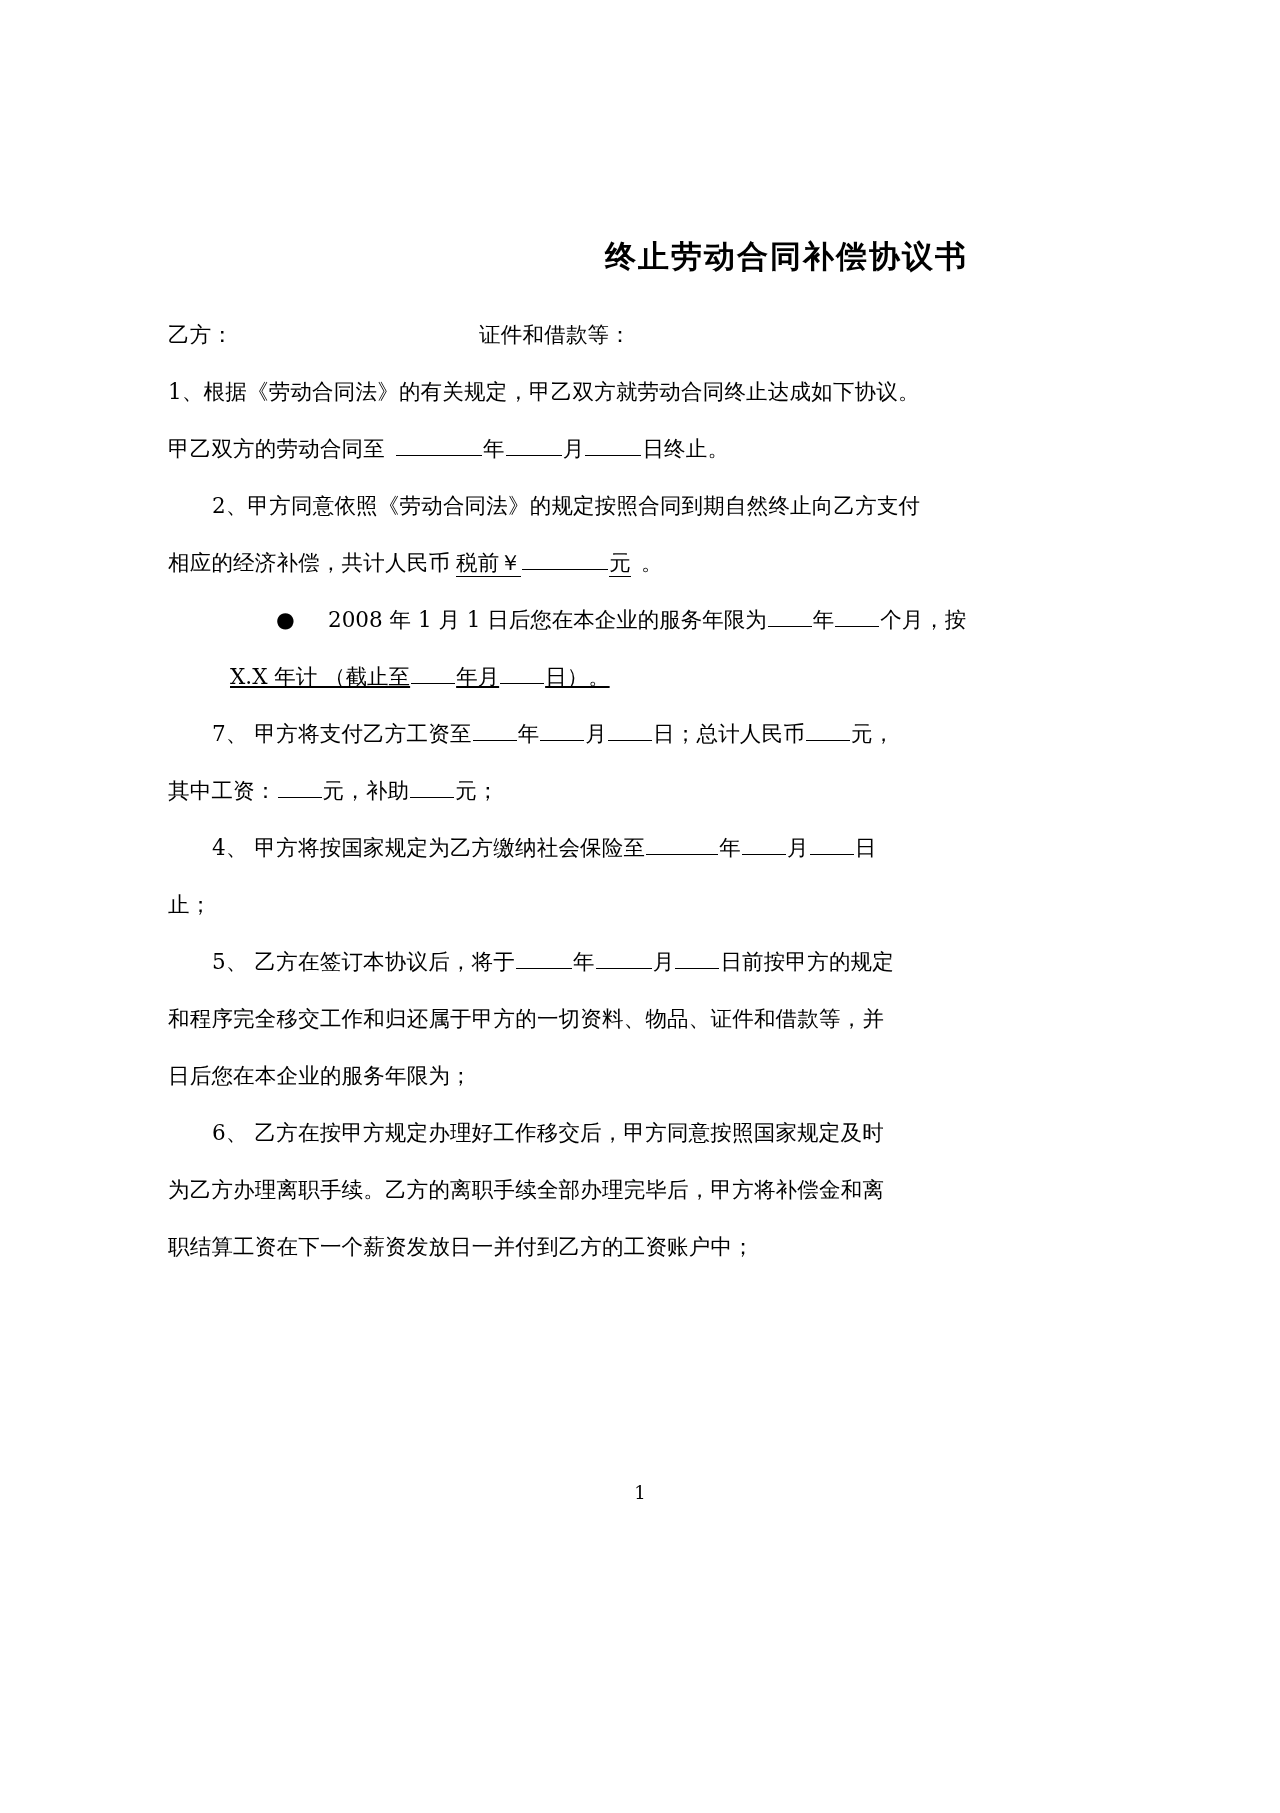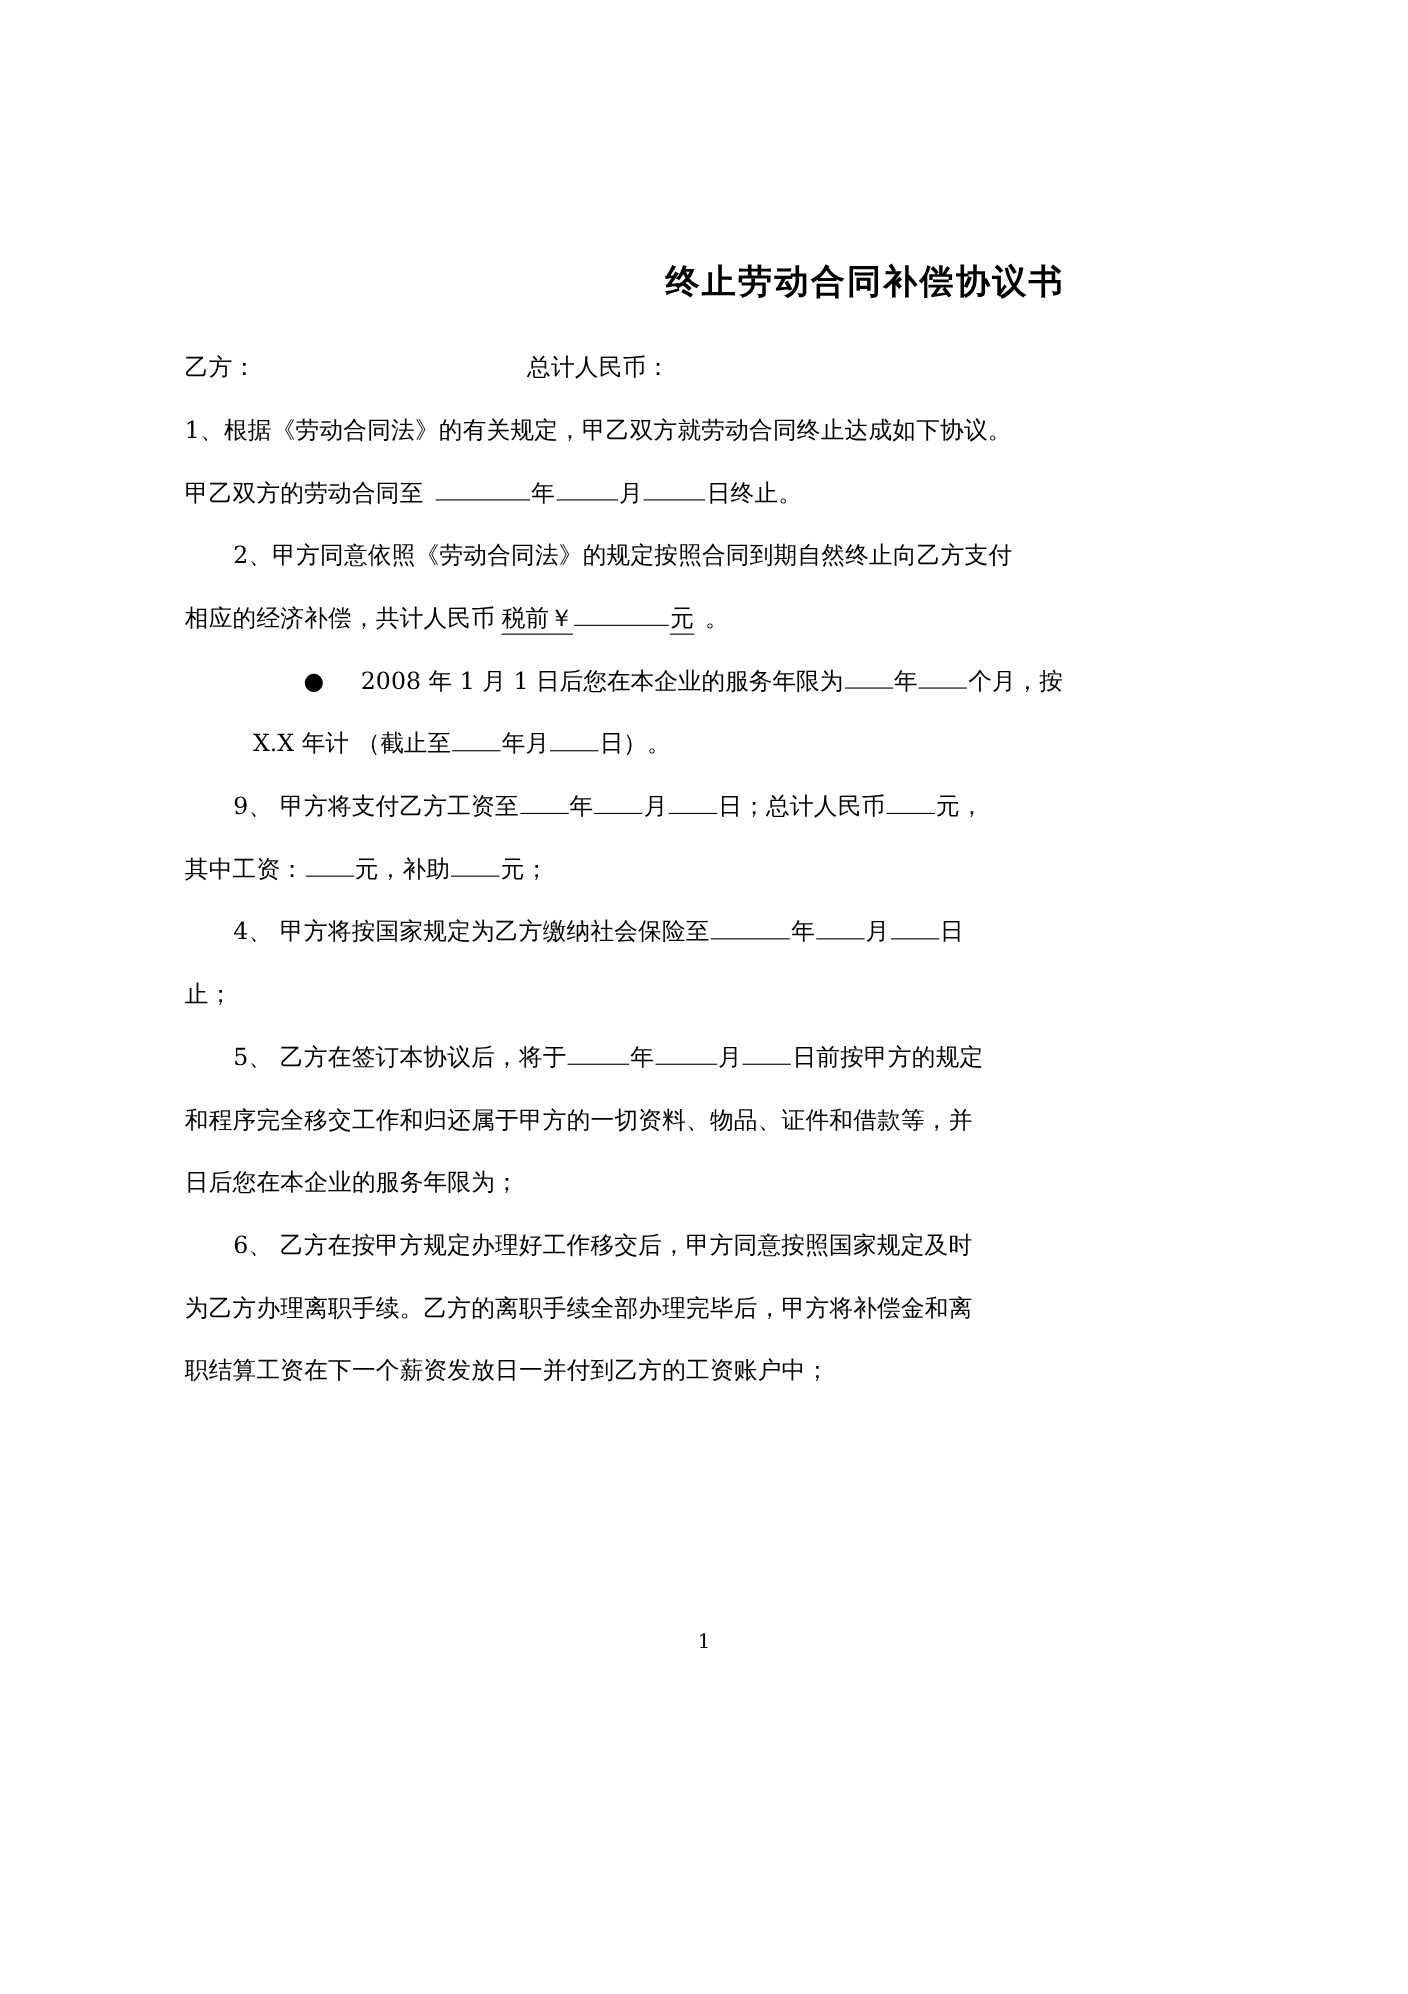--- a/index.html
+++ b/index.html
@@ -85,20 +85,21 @@
     font-size: 21.5px;
     line-height: 57px;
   }
   .bullet-cont {
     display: block;
     font-size: 21.5px;
     line-height: 57px;
     margin: 0;
     padding-left: 62px;
     word-break: break-all;
+    text-decoration: underline;
   }
   .page-number {
     position: absolute;
     left: 0;
     top: 1482px;
     width: 1280px;
     text-align: center;
     font-size: 18px;
     font-family: "DejaVu Serif", "Liberation Serif", serif;
   }
@@ -106,35 +107,35 @@
 </head>
 <body>
 
 <div class="page">
 
   <div class="content">
 
     <h1 class="doc-title">终止劳动合同补偿协议书</h1>
 
 
-    <p class="para"><span>乙方：</span><span style="display:inline-block;width:246px"></span><span>总计人民币：</span></p>
+    <p class="para"><span>乙方：</span><span style="display:inline-block;width:246px"></span><span>证件和借款等：</span></p>
 
     <p class="para">1、根据《劳动合同法》的有关规定，甲乙双方就劳动合同终止达成如下协议。</p>
 
     <p class="para"><span>甲乙双方的劳动合同至</span><span style="display:inline-block;width:10px"></span><span class="blank b-xl"></span><span>年</span><span class="blank b-m"></span><span>月</span><span class="blank b-m"></span><span>日终止。</span></p>
 
     <p class="para indent">2、甲方同意依照《劳动合同法》的规定按照合同到期自然终止向乙方支付</p>
 
     <p class="para"><span>相应的经济补偿，共计人民币</span><span style="display:inline-block;width:6px"></span><span class="underline-text">税前￥</span><span class="blank b-xl"></span><span class="underline-text">元</span><span style="display:inline-block;width:10px"></span><span>。</span></p>
 
     <p class="bullet-row"><span class="bullet-dot">●</span><span>2008 年 1 月 1 日后您在本企业的服务年限为</span><span class="blank b-s"></span><span>年</span><span class="blank b-s"></span><span>个月，按</span></p>
 
     <p class="bullet-cont"><span>X.X 年计 （截止至</span><span class="blank b-s"></span><span>年月</span><span class="blank b-s"></span><span>日）。</span></p>
 
-    <p class="para indent"><span>9、 甲方将支付乙方工资至</span><span class="blank b-s"></span><span>年</span><span class="blank b-s"></span><span>月</span><span class="blank b-s"></span><span>日；总计人民币</span><span class="blank b-s"></span><span>元，</span></p>
+    <p class="para indent"><span>7、 甲方将支付乙方工资至</span><span class="blank b-s"></span><span>年</span><span class="blank b-s"></span><span>月</span><span class="blank b-s"></span><span>日；总计人民币</span><span class="blank b-s"></span><span>元，</span></p>
 
     <p class="para"><span>其中工资：</span><span class="blank b-s"></span><span>元，补助</span><span class="blank b-s"></span><span>元；</span></p>
 
     <p class="para indent"><span>4、 甲方将按国家规定为乙方缴纳社会保险至</span><span class="blank b-l"></span><span>年</span><span class="blank b-s"></span><span>月</span><span class="blank b-s"></span><span>日</span></p>
 
     <p class="para">止；</p>
 
     <p class="para indent"><span>5、 乙方在签订本协议后，将于</span><span class="blank b-m"></span><span>年</span><span class="blank b-m"></span><span>月</span><span class="blank b-s"></span><span>日前按甲方的规定</span></p>
 
     <p class="para">和程序完全移交工作和归还属于甲方的一切资料、物品、证件和借款等，并</p>

